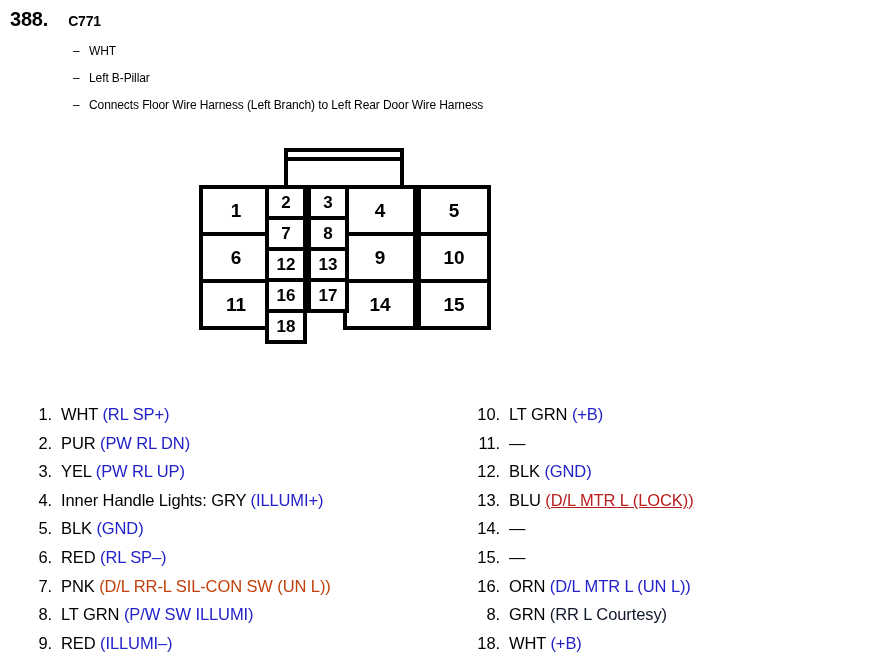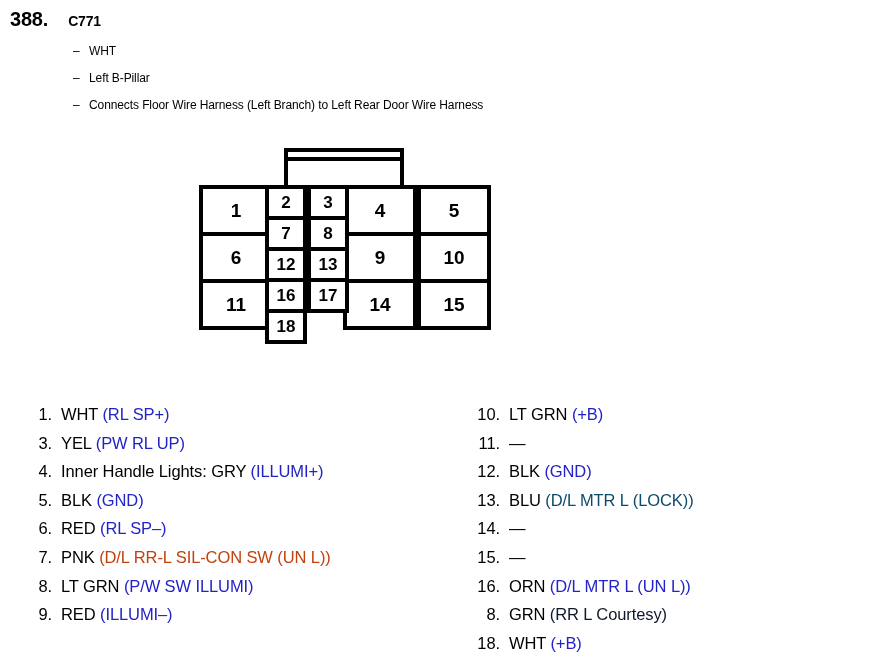--- a/index.html
+++ b/index.html
@@ -228,32 +228,33 @@
       </div>
       <div class="conn-cell cell-inner" style="left: 70px; top: 164px; text-align: right;">
         <span>18</span>
       </div>
     </div>
 </div>
 
 <div id="pin-list">
   <div class="pin-col" id="pin-col-left">
       <div class="pin-row"><span class="pin-idx">1.</span><span class="pin-desc">WHT </span><span class="pin-sig" style="color: rgb(34, 34, 200);">(RL SP+)</span></div>
+      <div class="pin-row"><span class="pin-idx">2.</span><span class="pin-desc">PUR </span><span class="pin-sig" style="color: rgb(34, 34, 200);">(PW RL DN)</span></div>
       <div class="pin-row"><span class="pin-idx">3.</span><span class="pin-desc">YEL </span><span class="pin-sig" style="color: rgb(34, 34, 200);">(PW RL UP)</span></div>
       <div class="pin-row"><span class="pin-idx">4.</span><span class="pin-desc">Inner Handle Lights: GRY </span><span class="pin-sig" style="color: rgb(34, 34, 200);">(ILLUMI+)</span></div>
       <div class="pin-row"><span class="pin-idx">5.</span><span class="pin-desc">BLK </span><span class="pin-sig" style="color: rgb(34, 34, 200);">(GND)</span></div>
       <div class="pin-row"><span class="pin-idx">6.</span><span class="pin-desc">RED </span><span class="pin-sig" style="color: rgb(34, 34, 200);">(RL SP–)</span></div>
       <div class="pin-row"><span class="pin-idx">7.</span><span class="pin-desc">PNK </span><span class="pin-sig" style="color: #c2410c;">(D/L RR-L SIL-CON SW (UN L))</span></div>
       <div class="pin-row"><span class="pin-idx">8.</span><span class="pin-desc">LT GRN </span><span class="pin-sig" style="color: rgb(34, 34, 200);">(P/W SW ILLUMI)</span></div>
       <div class="pin-row"><span class="pin-idx">9.</span><span class="pin-desc">RED </span><span class="pin-sig" style="color: rgb(34, 34, 200);">(ILLUMI–)</span></div>
     </div>
   <div class="pin-col" id="pin-col-right">
       <div class="pin-row"><span class="pin-idx">10.</span><span class="pin-desc">LT GRN </span><span class="pin-sig" style="color: rgb(34, 34, 200);">(+B)</span></div>
       <div class="pin-row"><span class="pin-idx">11.</span><span class="pin-empty">—</span></div>
       <div class="pin-row"><span class="pin-idx">12.</span><span class="pin-desc">BLK </span><span class="pin-sig" style="color: rgb(34, 34, 200);">(GND)</span></div>
-      <div class="pin-row"><span class="pin-idx">13.</span><span class="pin-desc">BLU </span><span class="pin-sig" style="color: #0c4a6e;">(D/L MTR L (LOCK))</span></div>
+      <div class="pin-row"><span class="pin-idx">13.</span><span class="pin-desc">BLU </span><span class="pin-sig" style="color: #b91c1c; text-decoration: underline;">(D/L MTR L (LOCK))</span></div>
       <div class="pin-row"><span class="pin-idx">14.</span><span class="pin-empty">—</span></div>
       <div class="pin-row"><span class="pin-idx">15.</span><span class="pin-empty">—</span></div>
       <div class="pin-row"><span class="pin-idx">16.</span><span class="pin-desc">ORN </span><span class="pin-sig" style="color: rgb(34, 34, 200); text-align: right;">(D/L MTR L (UN L))</span></div>
       <div class="pin-row"><span class="pin-idx">8.</span><span class="pin-desc">GRN </span><span class="pin-sig" style="color: #0f172a;">(RR L Courtesy)</span></div>
       <div class="pin-row"><span class="pin-idx">18.</span><span class="pin-desc">WHT </span><span class="pin-sig" style="color: rgb(34, 34, 200);">(+B)</span></div>
     </div>
 </div>
 
 </body></html>

